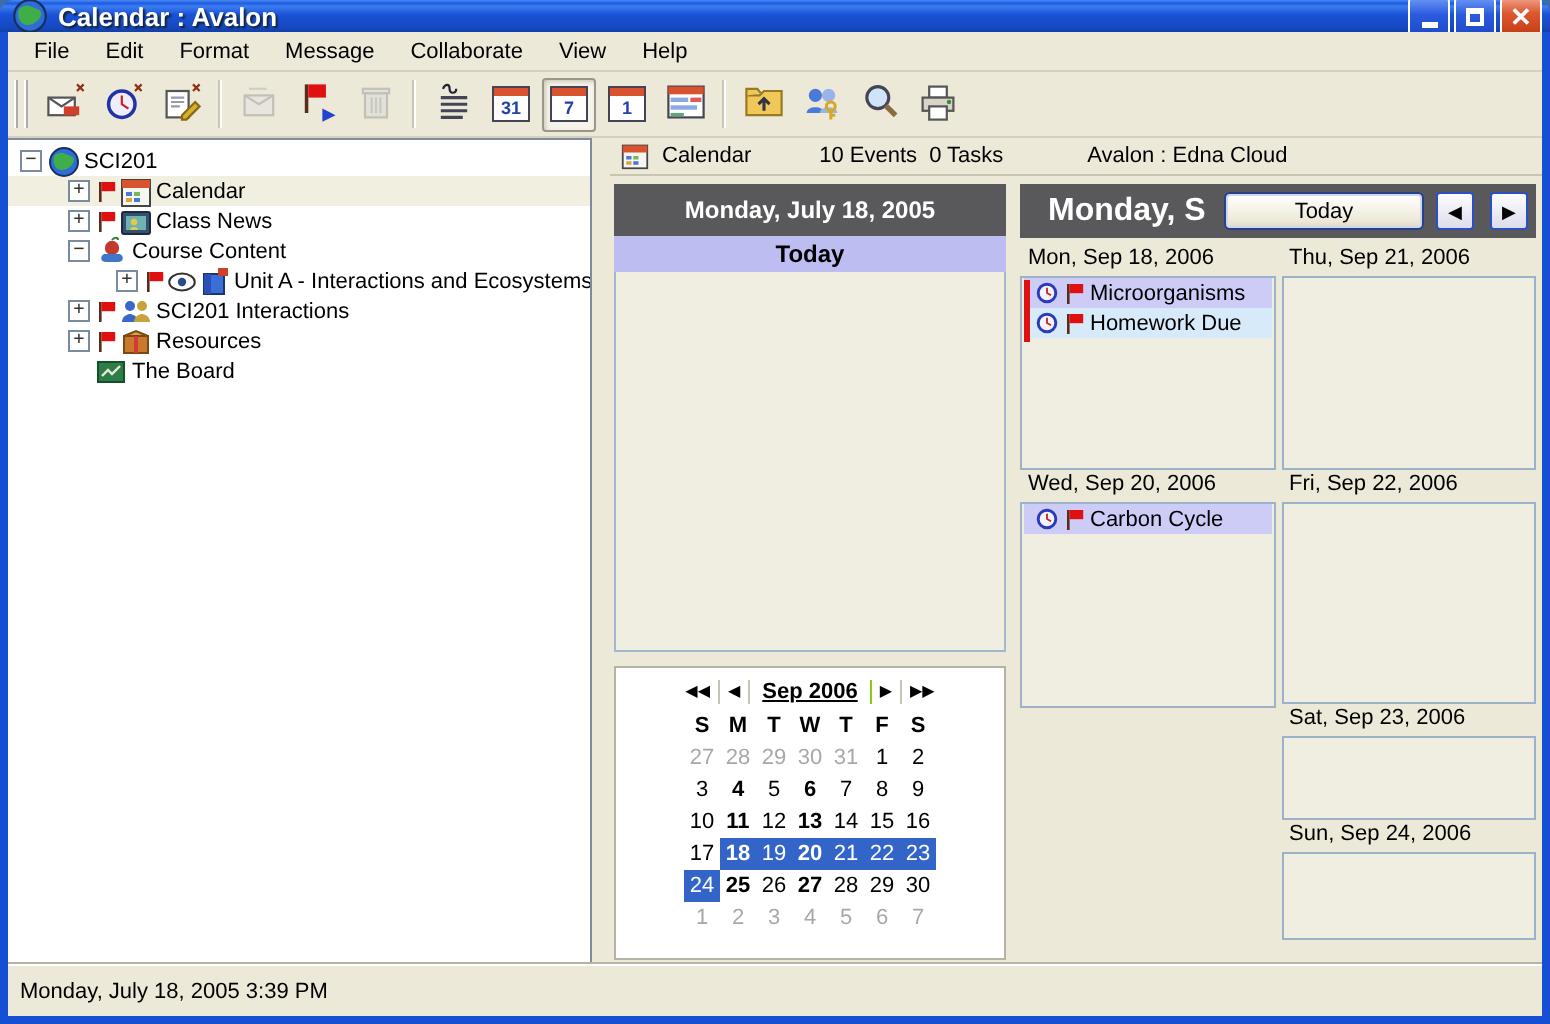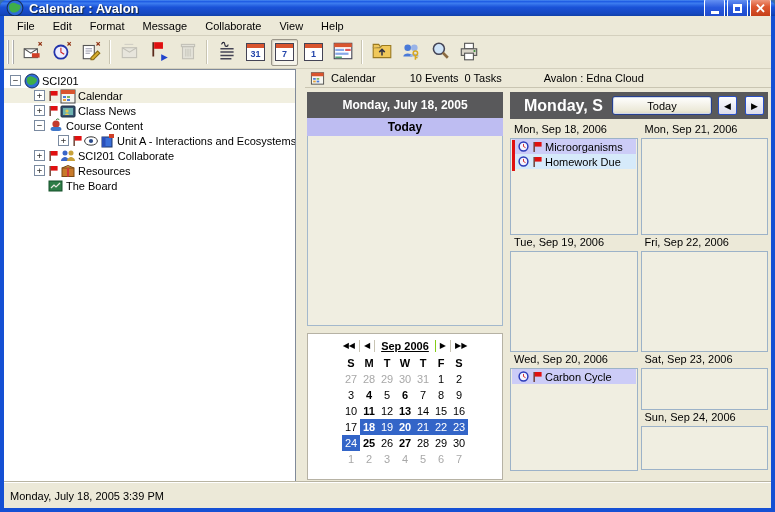--- a/index.html
+++ b/index.html
@@ -350,21 +350,21 @@
               <rect x="2.8" y="1" width="6.8" height="4.6" fill="#e01010"></rect>
             </svg></span>
           <span class="t-icon">
             <svg width="16" height="16" viewBox="0 0 16 16">
               <circle cx="5" cy="5" r="2.5" fill="#3a66c8"></circle>
               <circle cx="11" cy="5" r="2.5" fill="#c8a23a"></circle>
               <path d="M1 13c0-3 3-4 4-4s4 1 4 4z" fill="#3a66c8"></path>
               <path d="M7 13c0-3 3-4 4-4s4 1 4 4z" fill="#c8a23a"></path>
             </svg>
           </span>
-          <span class="t-label">SCI201 Collaborate</span>
+          <span class="t-label">SCI201 Interactions</span>
         </div>
         <div class="tree-row" style="padding-left: 30px;">
           <span class="expander">+</span>
           <span class="t-flag"><svg width="11" height="12" viewBox="0 0 11 12">
               <rect x="1.5" y="1" width="1.3" height="10" fill="#5a2a1a"></rect>
               <rect x="2.8" y="1" width="6.8" height="4.6" fill="#e01010"></rect>
             </svg></span>
           <span class="t-icon">
             <svg width="16" height="16" viewBox="0 0 16 16">
               <path d="M2 5l6-2.5L14 5" fill="#e09a4a" stroke="#7a4a14"></path>
@@ -506,43 +506,39 @@
                         </svg></span>
                       <span class="e-flag"><svg width="11" height="12" viewBox="0 0 11 12">
                           <rect x="1.5" y="1" width="1.3" height="10" fill="#5a2a1a"></rect>
                           <rect x="2.8" y="1" width="6.8" height="4.6" fill="#e01010"></rect>
                         </svg></span>
                       <span class="event-title">Homework Due</span>
                     </div>
                   </div>
                 </div>
                 <div class="day-block">
-                  <div class="db-label">Tue, Sep 19, 2006</div>
-                  <div class="db-cell" style="height: 101px;"></div>
-                </div>
-                <div class="day-block">
                   <div class="db-label">Wed, Sep 20, 2006</div>
                   <div class="db-cell" style="height: 103px;">
                     <div class="event-row" style="background: rgb(204, 204, 247);">
                       <span class="e-clock"><svg width="11" height="11" viewBox="0 0 12 12">
                           <circle cx="6" cy="6" r="4.8" fill="#f4f4ff" stroke="#2a3ab8" stroke-width="1.6"></circle>
                           <path d="M6 3.2V6l2.2 1.2" stroke="#d02020" fill="none"></path>
                         </svg></span>
                       <span class="e-flag"><svg width="11" height="12" viewBox="0 0 11 12">
                           <rect x="1.5" y="1" width="1.3" height="10" fill="#5a2a1a"></rect>
                           <rect x="2.8" y="1" width="6.8" height="4.6" fill="#e01010"></rect>
                         </svg></span>
                       <span class="event-title">Carbon Cycle</span>
                     </div>
                   </div>
                 </div>
               </div>
               <div class="wk-col">
                 <div class="day-block">
-                  <div class="db-label">Mon, Sep 21, 2006</div>
+                  <div class="db-label">Thu, Sep 21, 2006</div>
                   <div class="db-cell" style="height: 97px;"></div>
                 </div>
                 <div class="day-block">
                   <div class="db-label">Fri, Sep 22, 2006</div>
                   <div class="db-cell" style="height: 101px;"></div>
                 </div>
                 <div class="day-block">
                   <div class="db-label">Sat, Sep 23, 2006</div>
                   <div class="db-cell" style="height: 42px;"></div>
                 </div>

